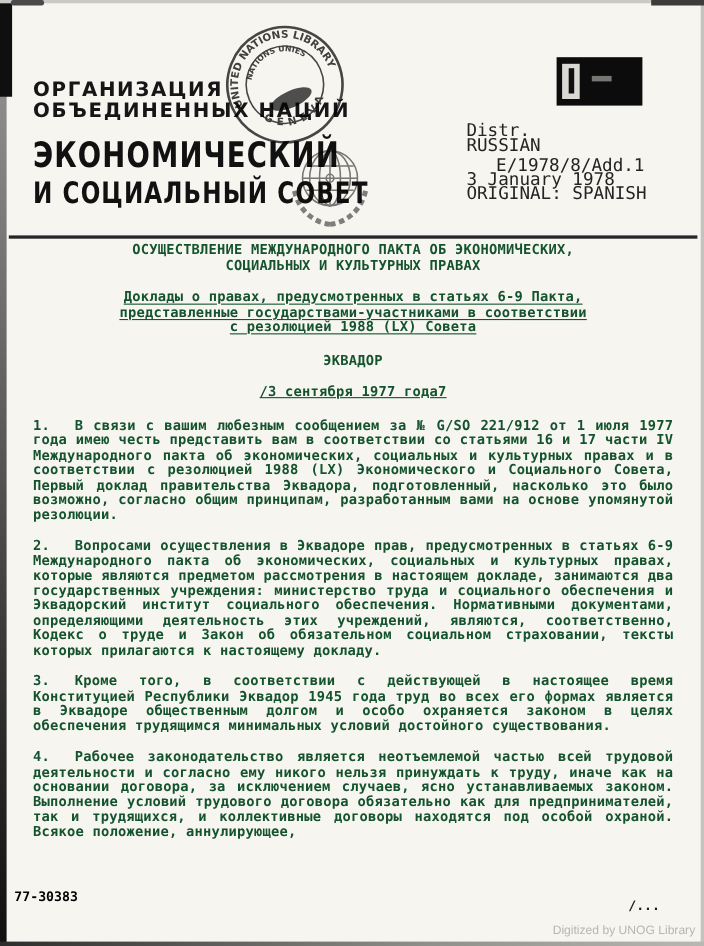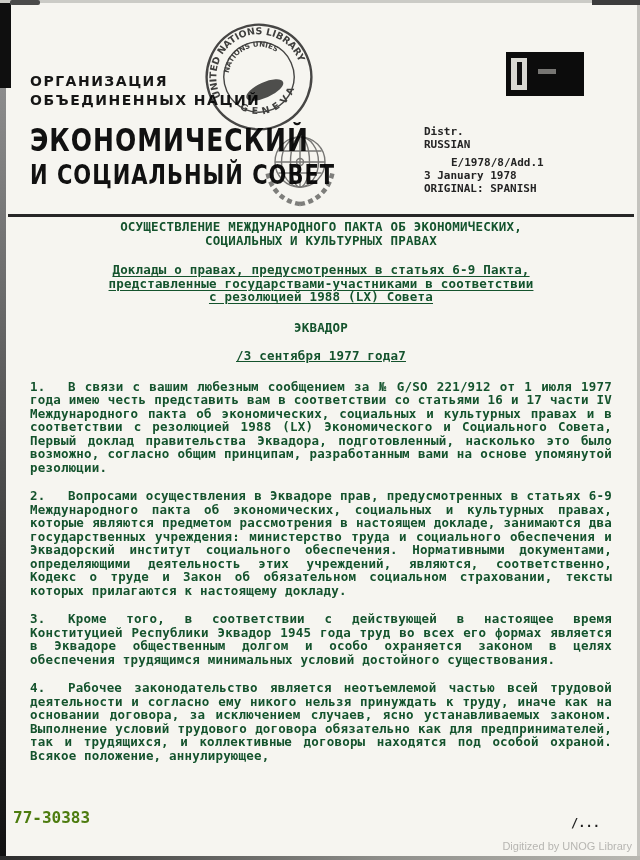--- a/index.html
+++ b/index.html
@@ -17,57 +17,57 @@
   .edge-top { left:0; top:0; width:100%; height:3px; background:#cbcbc6; }
   .edge-right { right:0; top:0; width:3px; height:100%; background:#c4c3be; }
   .edge-bottom { left:0; bottom:0; width:100%; height:4px;
     background:linear-gradient(90deg,#2c2c2c,#8e8e8a 60%,#b9b8b2); }
   .corner-tl { left:10px; top:0; width:30px; height:5px; background:#4a4a4a; border-radius:2px; }
   .corner-tr { right:0; top:0; width:48px; height:5px; background:#3c3c3c; }
 
   
   .org { position:absolute; left:30px; top:72px; }
   .org-line { font-family:"DejaVu Sans", sans-serif; font-weight:bold;
-    font-size:14px; letter-spacing:1.5px; line-height:19px; color:#161616; }
+    font-size:18px; letter-spacing:1.5px; line-height:19px; color:#161616; }
   .council { position:absolute; left:30px; font-family:"DejaVu Sans", sans-serif;
     font-weight:bold; color:#111; transform:scaleY(1.28); transform-origin:left top;
     letter-spacing:1px; white-space:nowrap; }
   .c1 { top:122px; font-size:25px; }
   .c2 { top:160px; font-size:21px; }
 
   .stamp { position:absolute; left:202px; top:20px; width:114px; height:114px;
     transform:rotate(-24deg); mix-blend-mode:multiply; opacity:.88; }
   .stamp text { font-family:"DejaVu Sans", sans-serif; font-weight:bold; fill:#262626; }
 
   .emblem { position:absolute; left:254px; top:124px; mix-blend-mode:multiply; }
 
   .ink-box { position:absolute; left:506px; top:52px; width:78px; height:44px; background:#0c0c0c; }
   .ink-window { position:absolute; left:5px; top:6px; width:16px; height:32px; background:#d9d8d2; }
   .ink-glyph { position:absolute; left:11px; top:10px; width:5px; height:23px; background:#101010; }
   .ink-dash { position:absolute; left:32px; top:17px; width:18px; height:5px; background:#cfcec8; opacity:.55; }
 
-  .distr { position:absolute; left:424px; top:125px; width:210px;
-    font-weight:bold; font-size:11px; line-height:13px; color:#242424; }
+  .distr { position:absolute; left:424px; top:112px; width:210px;
+    font-weight:normal; font-size:16px; line-height:13px; color:#242424; }
   .distr-symbol { margin-top:5px;padding-left:27px; }
 
   .separator { position:absolute; left:8px; top:214px; width:626px; height:3px; background:#262626; }
 
   
   .body-text { position:absolute; left:30px; top:220px; width:582px;
     font-weight:bold; font-size:12.5px; line-height:13.5px; letter-spacing:.2px; color:#14532d; }
   .title { text-align:center; margin-bottom:16px; }
   .subtitle { text-align:center; margin-bottom:17px; }
   .u { text-decoration:underline; text-underline-offset:2px; text-decoration-thickness:1px; }
   .country { text-align:center; margin-bottom:15px; }
   .dateline { text-align:center; margin-bottom:17px;text-decoration:underline; }
   .para { text-align:justify; margin-bottom:15px; }
   .pnum { display:inline-block; width:38px; }
 
   
-  .doc-number { position:absolute; left:13px; top:808px; font-weight:bold; font-size:16px; color:#4d7c0f; }
+  .doc-number { position:absolute; left:13px; top:808px; font-weight:bold; font-size:12px; color:#000000; }
   .continuation { position:absolute; right:40px; top:816px; font-weight:bold; font-size:12px; color:#1d1d1d; }
   .watermark { position:absolute; right:8px; top:840px;
     font-family:"Liberation Sans", sans-serif; font-size:11px; color:#b7b6b2; }
 </style>
 </head>
 <body>
 
 <div class="page">
 
   <div class="edge edge-left"></div>

